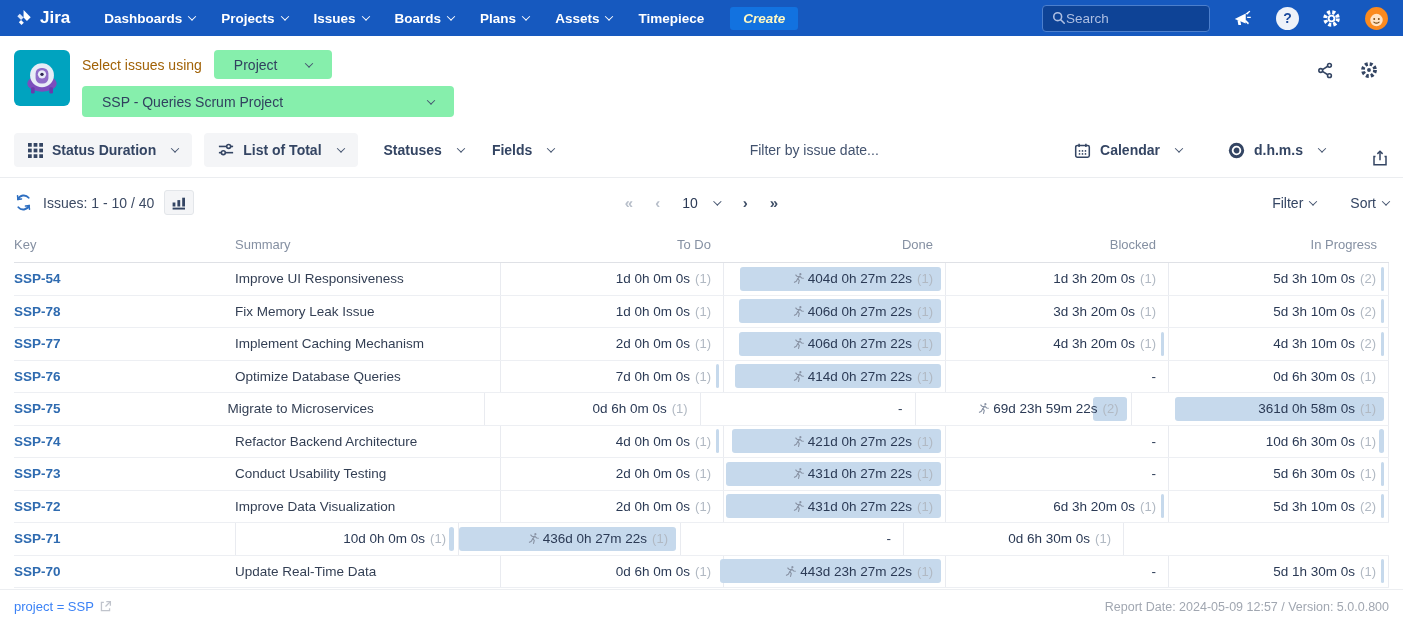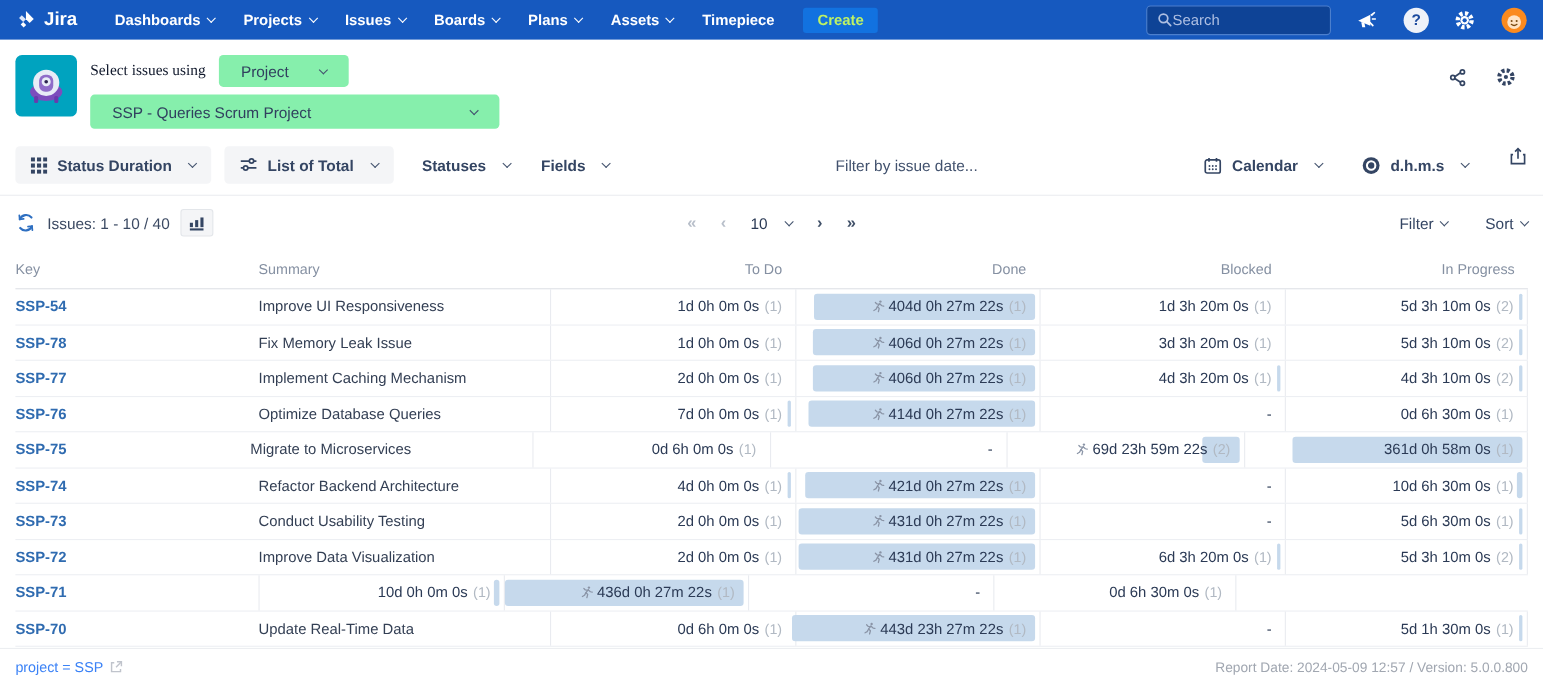--- a/index.html
+++ b/index.html
@@ -4,47 +4,47 @@
 <style>
   * { margin:0; padding:0; box-sizing:border-box; }
   html,body { width:1403px; height:620px; background:#fff; font-family:"Liberation Sans", sans-serif; overflow:hidden; }
 
   
   .navbar { height:36px; background:#1659bf; display:flex; align-items:center; padding:0 14px; color:#fff; }
   .logo { display:flex; align-items:center; gap:6px; font-size:17px; font-weight:700; margin-right:34px; }
   .nav-items { display:flex; align-items:center; gap:26px; font-size:13.5px; font-weight:600; }
   .nav-item { display:flex; align-items:center; cursor:pointer; white-space:nowrap; }
   .chev { width:6px; height:6px; border-right:1.8px solid currentColor; border-bottom:1.8px solid currentColor; transform:rotate(45deg) translate(-1px,-1px); display:inline-block; margin-left:7px; }
-  .create-btn { background:#1272e0; color:#bef264; border:none; border-radius:3px; font-size:13.5px; font-weight:600; padding:4px 13px; margin-left:26px; cursor:pointer; font-family:inherit; }
+  .create-btn { background:#1272e0; color:#fef9c3; border:none; border-radius:3px; font-size:13.5px; font-weight:600; padding:4px 13px; margin-left:26px; cursor:pointer; font-family:inherit;font-style:italic; }
   .nav-right { margin-left:auto; display:flex; align-items:center; gap:22px; }
   .search-box { display:flex; align-items:center; gap:0; background:#0e4396; border:1.5px solid #4c7fcd; border-radius:4px; width:168px; height:27px; padding:0 9px; }
   .search-box input { background:transparent; border:none; outline:none; color:#dbe6f8; font-size:13.5px; width:120px; font-family:inherit; }
   .search-box input::placeholder { color:#aebfe2; }
   .help-circle { width:23px; height:23px; border-radius:50%; background:#eef2f9; color:#1b4a9e; font-weight:700; font-size:14px; display:flex; align-items:center; justify-content:center; cursor:pointer; }
   .icon-btn { cursor:pointer; display:flex; align-items:center; }
 
   
   .app-header { display:flex; padding:14px 14px 10px 14px; }
   .app-icon { width:56px; height:56px; border-radius:6px; background:#00a3bf; flex:0 0 56px; display:flex; align-items:center; justify-content:center; }
   .ah-left { margin-left:12px; }
   .ah-row1 { display:flex; align-items:center; gap:12px; }
-  .ah-label { font-size:14px; color:#0f172a;font-family:Liberation Serif, serif; }
+  .ah-label { font-size:14px; color:#a16207; }
   .select-chip { background:#86efac; border-radius:4px; height:29px; display:flex; align-items:center; justify-content:space-between; color:#31415f; font-size:14px; padding:0 20px; cursor:pointer; }
   .mode-select { width:118px; }
   .project-select { width:372px; height:31px; margin-top:7px; }
   .select-chip .chev { border-color:#44546f; }
   .ah-right { margin-left:auto; display:flex; align-items:center; gap:24px; color:#344563; padding-right:10px; margin-top:10px; align-self:flex-start; }
 
   
   .toolbar { display:flex; align-items:center; padding:6px 14px 10px 14px; border-bottom:1px solid #ebedf0; color:#344563; }
   .tool-chip { display:flex; align-items:center; gap:9px; background:#f4f5f7; border-radius:4px; height:34px; padding:0 14px; font-size:14px; font-weight:600; cursor:pointer; margin-right:12px; }
   .tool-plain { display:flex; align-items:center; gap:9px; height:34px; padding:0 14px; font-size:14px; font-weight:600; cursor:pointer; }
   .toolbar .chev { border-color:#44546f; width:6px; height:6px; }
   .tb-center { flex:1; text-align:center; font-size:14px; color:#42526e; cursor:text; }
-  .tb-right { display:flex; align-items:flex-start; gap:8px; }
+  .tb-right { display:flex; align-items:flex-end; gap:18px; }
 
   
   .pagerow { display:flex; align-items:center; padding:12px 14px; position:relative; }
   .pg-left { display:flex; align-items:center; gap:10px; }
   .issues-label { font-size:14px; color:#3c4a63; }
   .chart-chip { background:#f4f5f7; border:1px solid #e3e6ea; border-radius:3px; width:30px; height:25px; display:flex; align-items:center; justify-content:center; cursor:pointer; }
   .pg-center { position:absolute; left:50%; transform:translateX(-50%); display:flex; align-items:center; gap:22px; font-size:15px; }
   .pg-btn { cursor:pointer; font-weight:700; color:#405068; }
   .pg-btn.disabled { color:#b8bfca; cursor:default; }
   .pg-size { display:flex; align-items:center; gap:10px; color:#2b3a55; font-size:14px; cursor:pointer; }

